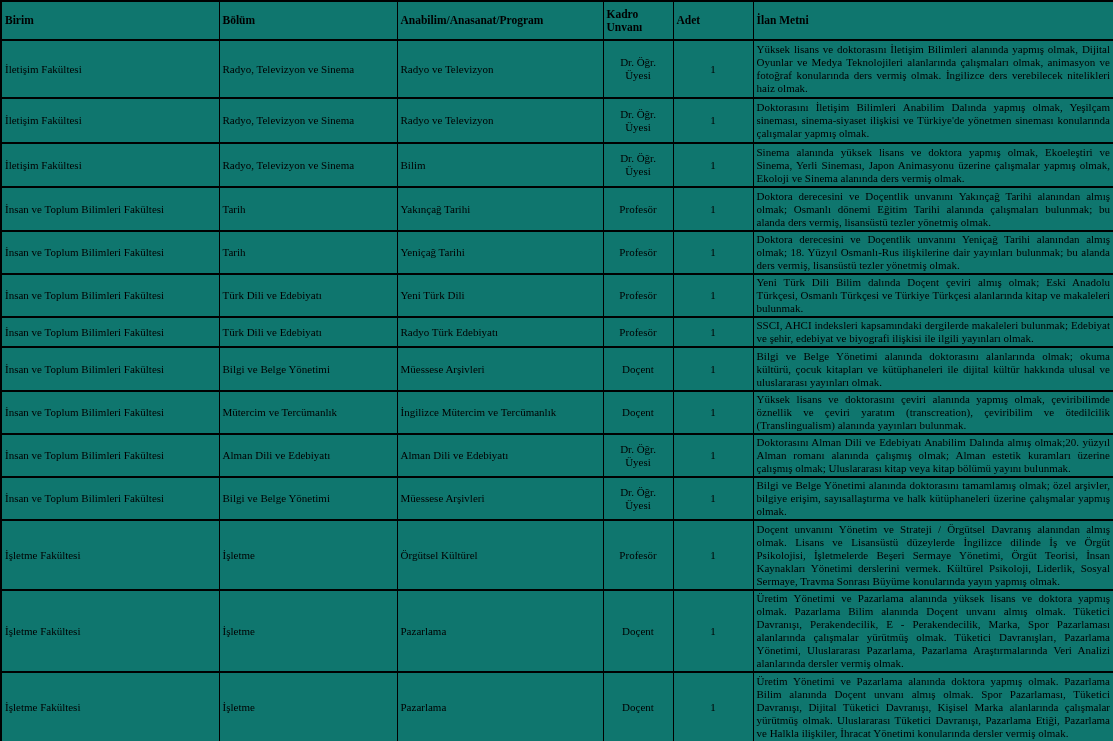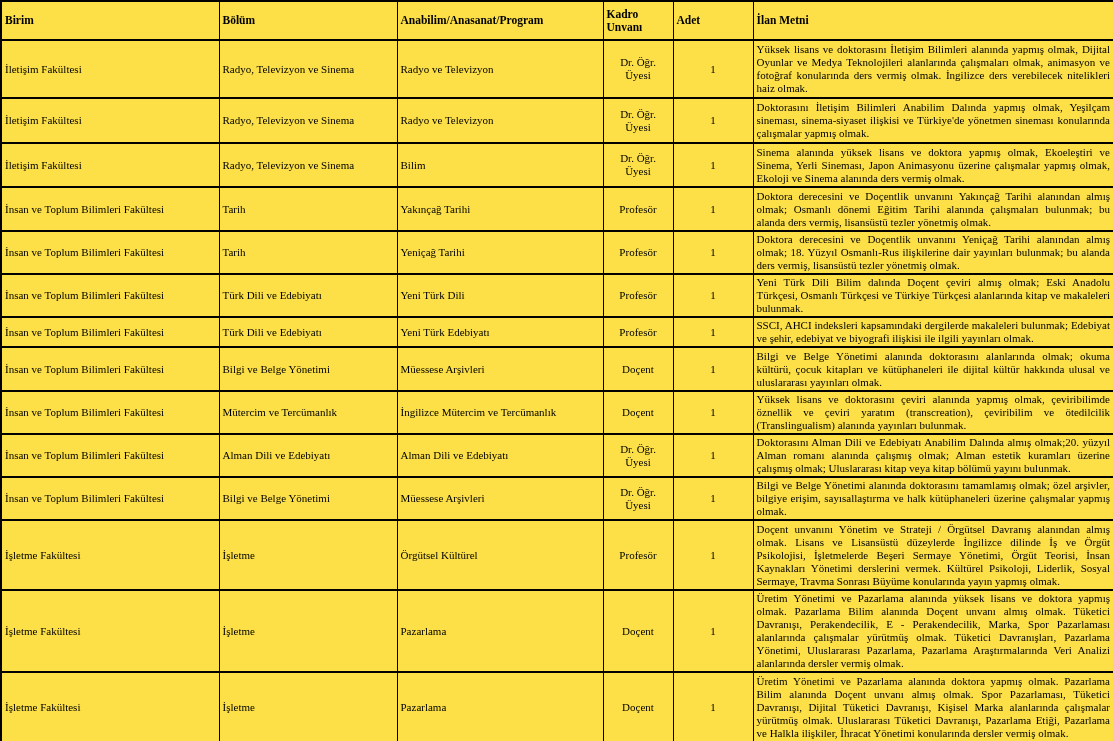--- a/index.html
+++ b/index.html
@@ -6,21 +6,21 @@
     margin: 0;
     padding: 0;
     background: #ffffff;
     font-family: "Liberation Serif", "DejaVu Serif", serif;
     color: #000000;
   }
   .page {
     width: 1113px;
     height: 741px;
     overflow: hidden;
-    background: #fde047;
+    background: #0f766e;
     font-family: Liberation Serif, serif;
   }
   table.jobs {
     border-collapse: collapse;
     width: 1113px;
     table-layout: fixed;
     border: 2px solid #000;
   }
   table.jobs th, table.jobs td {
     border: solid #000;
@@ -130,21 +130,21 @@
           <td class="col-birim">İnsan ve Toplum Bilimleri Fakültesi</td>
           <td class="col-bolum">Türk Dili ve Edebiyatı</td>
           <td class="col-program">Yeni Türk Dili</td>
           <td class="col-kadro">Profesör</td>
           <td class="col-adet">1</td>
           <td class="col-ilan">Yeni Türk Dili Bilim dalında Doçent çeviri almış olmak; Eski Anadolu Türkçesi, Osmanlı Türkçesi ve Türkiye Türkçesi alanlarında kitap ve makaleleri bulunmak.</td>
         </tr>
         <tr>
           <td class="col-birim">İnsan ve Toplum Bilimleri Fakültesi</td>
           <td class="col-bolum">Türk Dili ve Edebiyatı</td>
-          <td class="col-program">Yeni Türk Edebiyatı</td>
+          <td class="col-program">Radyo Türk Edebiyatı</td>
           <td class="col-kadro">Profesör</td>
           <td class="col-adet">1</td>
           <td class="col-ilan">SSCI, AHCI indeksleri kapsamındaki dergilerde makaleleri bulunmak; Edebiyat ve şehir, edebiyat ve biyografi ilişkisi ile ilgili yayınları olmak.</td>
         </tr>
         <tr>
           <td class="col-birim">İnsan ve Toplum Bilimleri Fakültesi</td>
           <td class="col-bolum">Bilgi ve Belge Yönetimi</td>
           <td class="col-program">Müessese Arşivleri</td>
           <td class="col-kadro">Doçent</td>
           <td class="col-adet">1</td>

